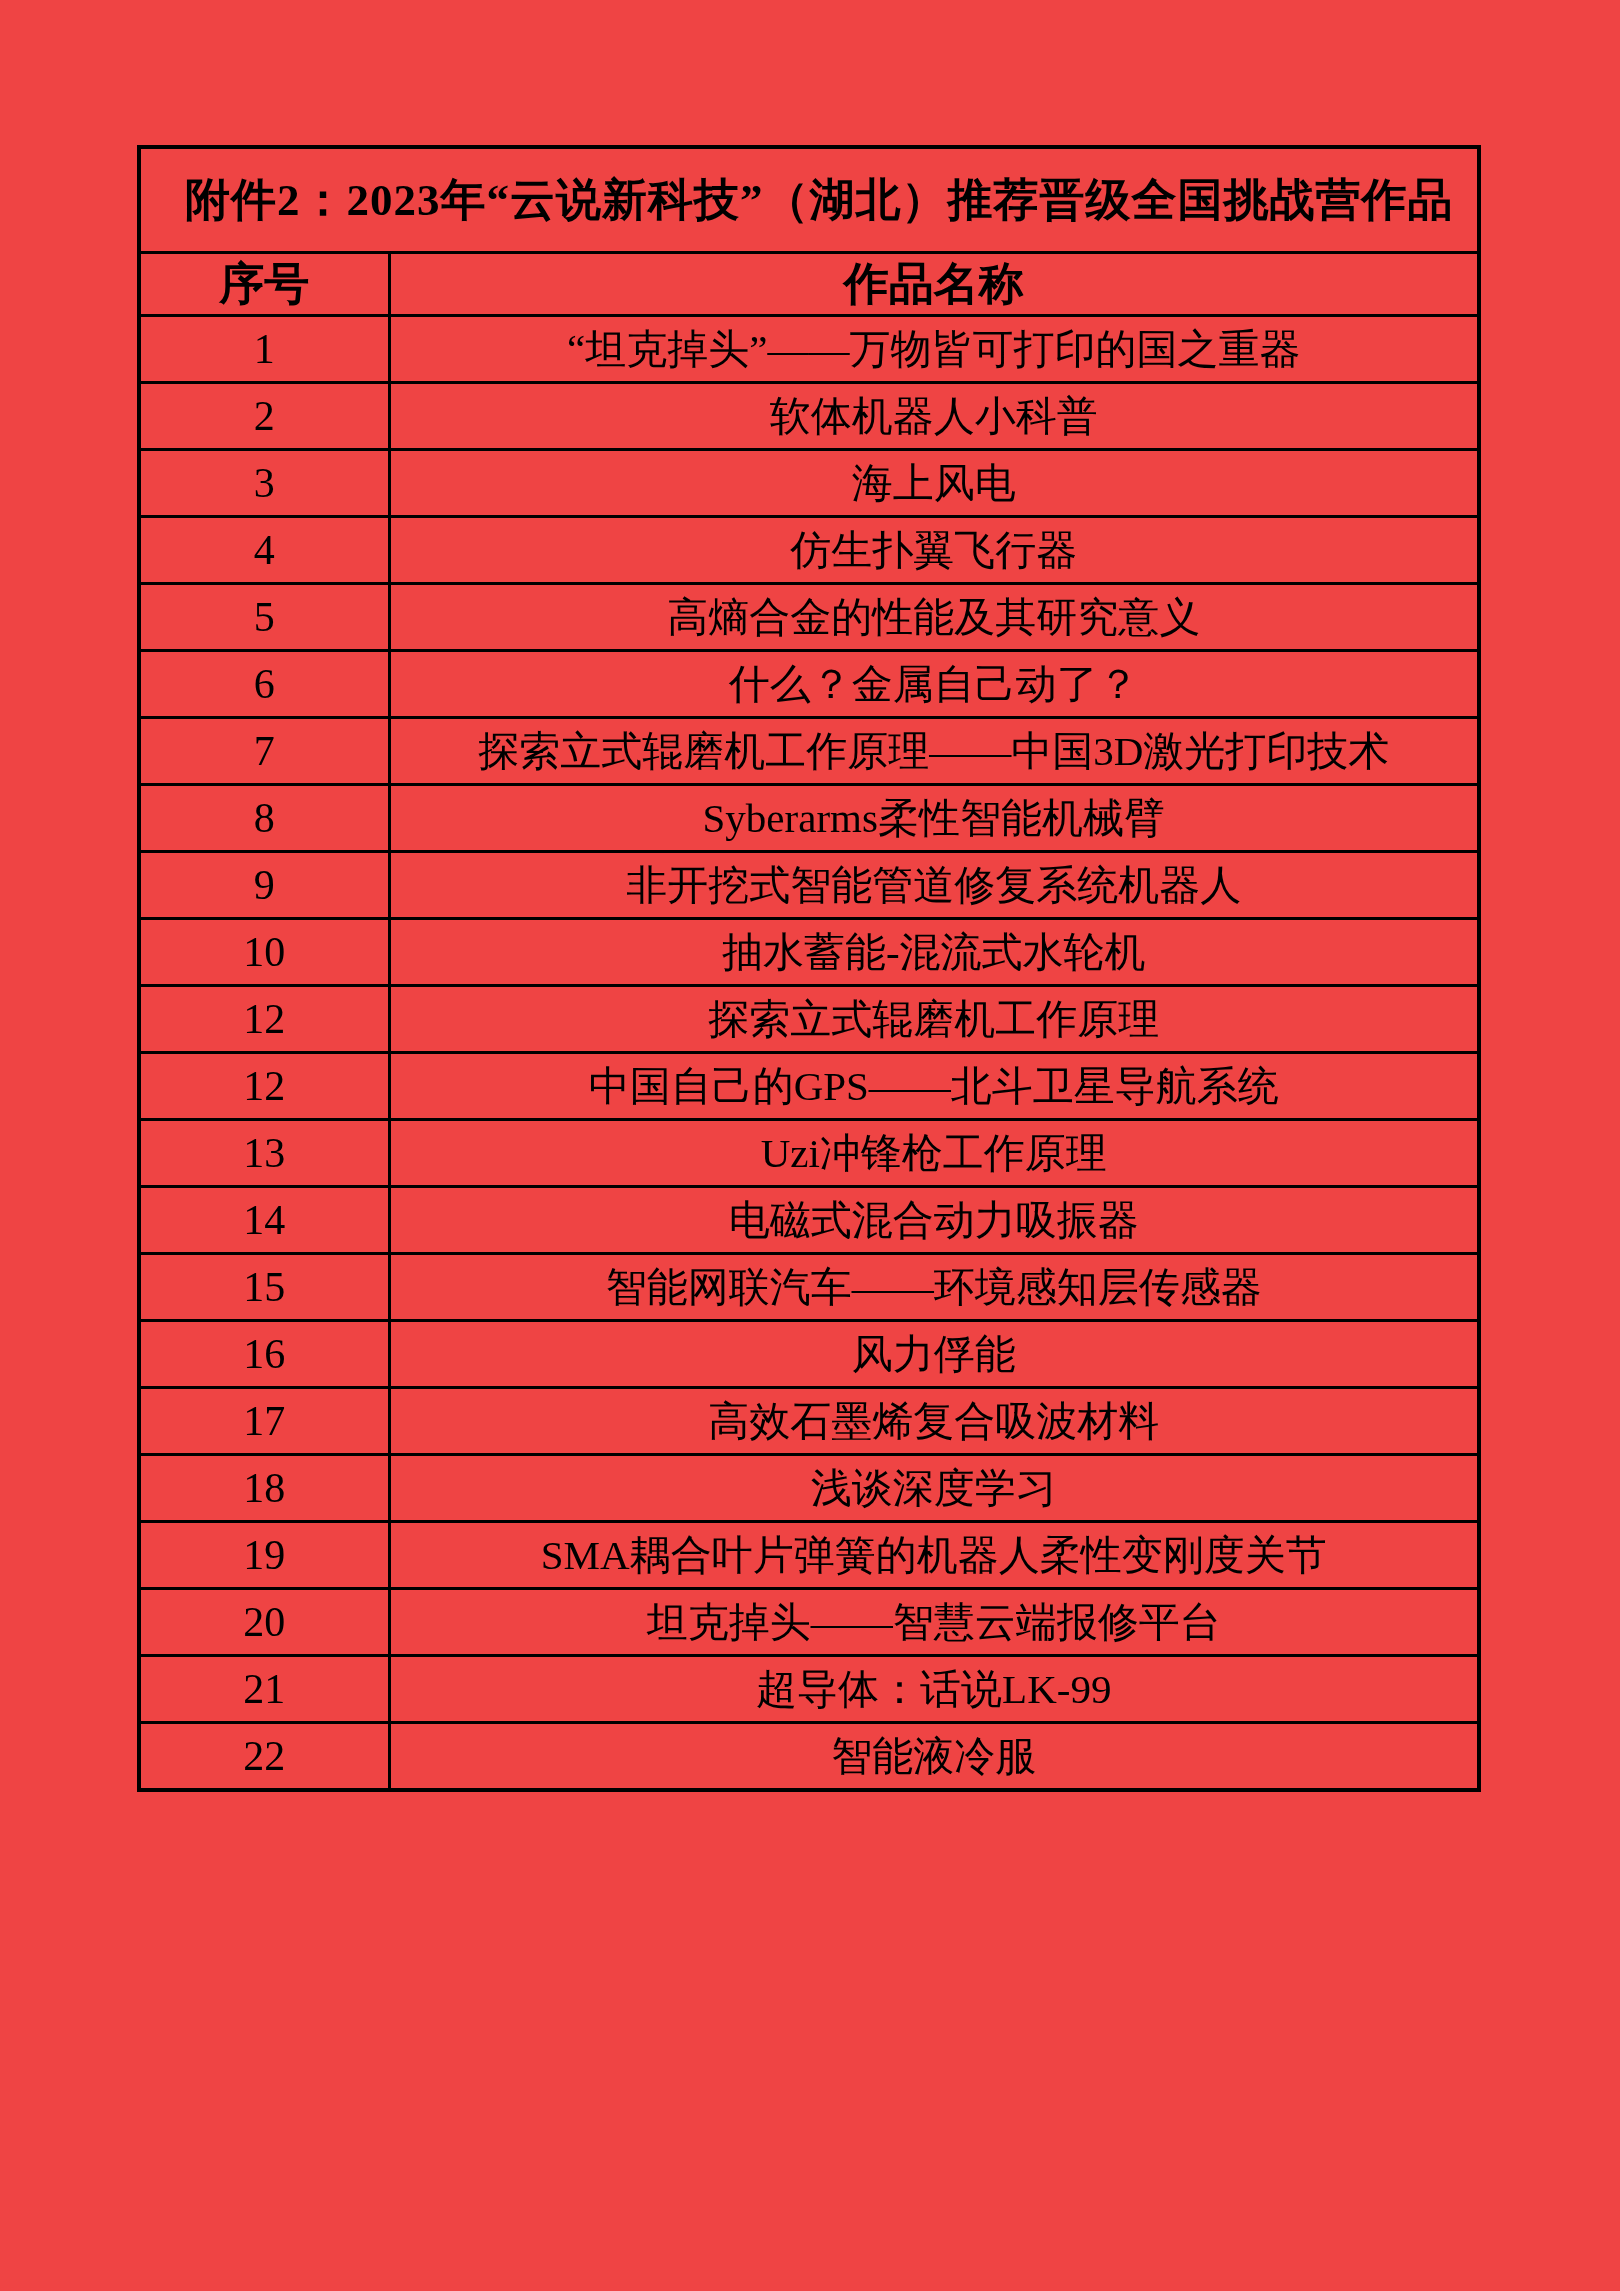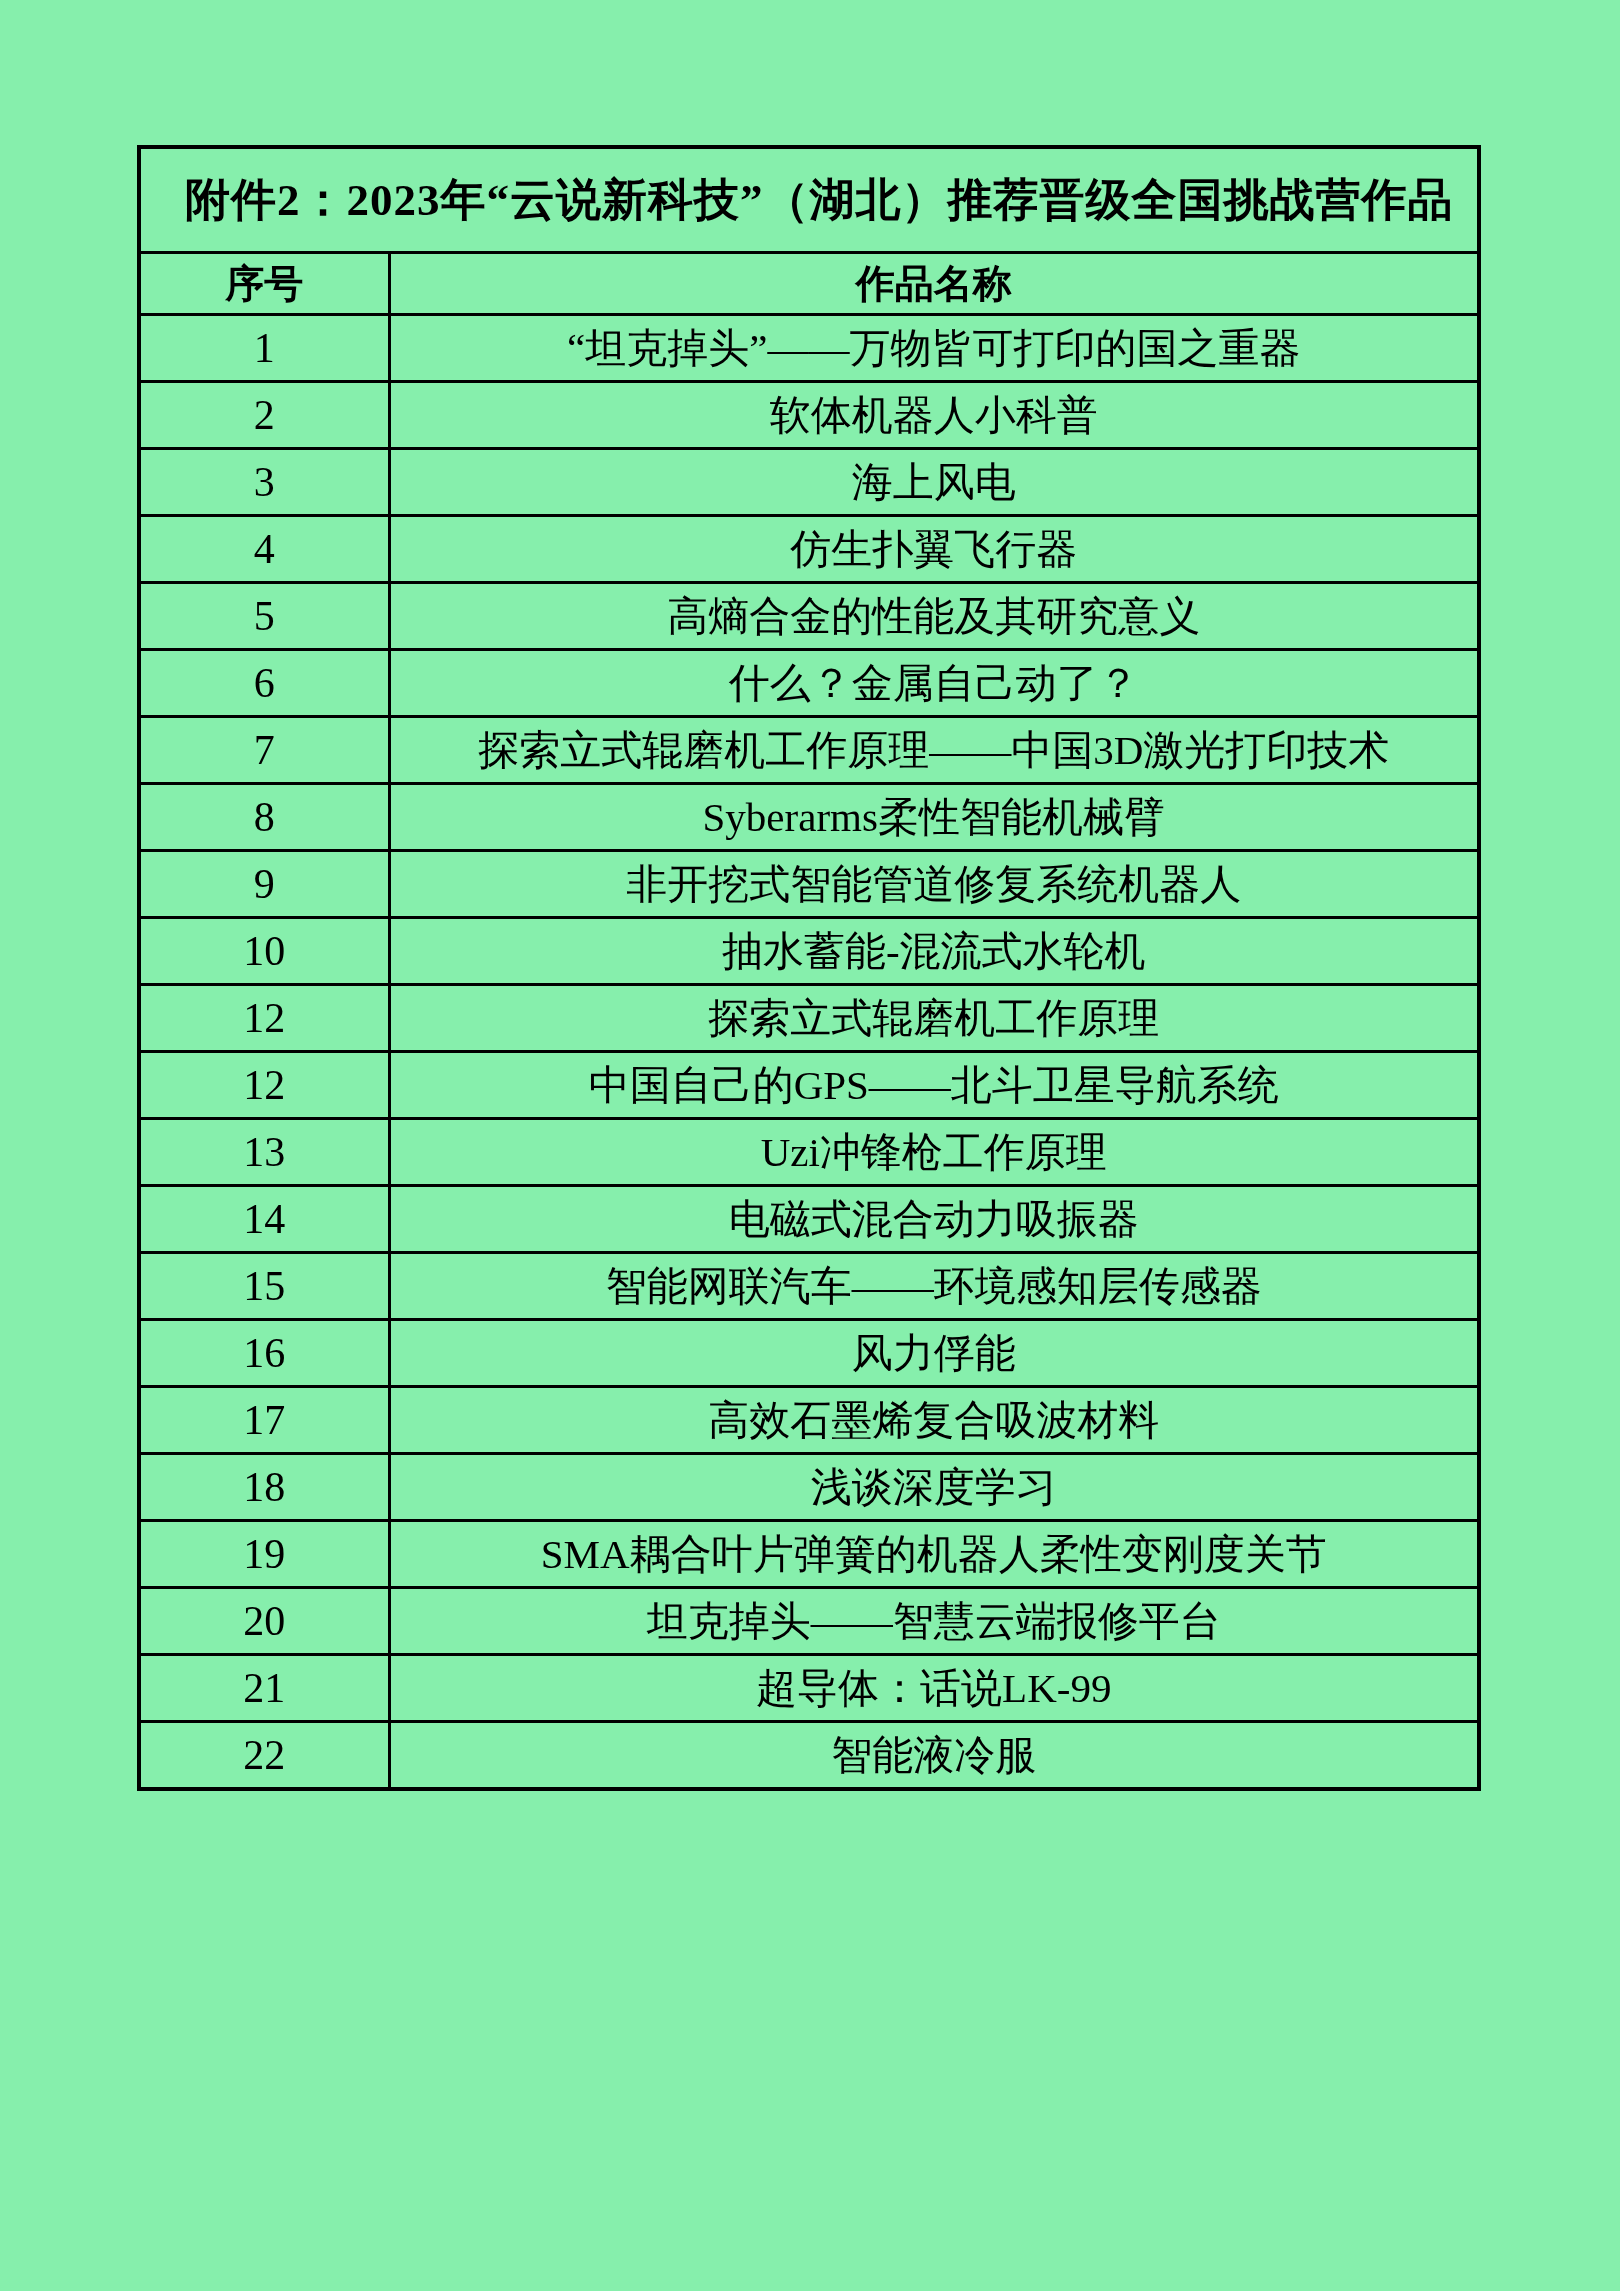--- a/index.html
+++ b/index.html
@@ -4,21 +4,21 @@
 <style>
   html, body {
     margin: 0;
     padding: 0;
     background: #ffffff;
   }
   .page {
     position: relative;
     width: 1620px;
     height: 2292px;
-    background: #86efac;
+    background: #ef4444;
     font-family: "Liberation Serif", "DejaVu Serif", serif;
     color: #000000;
     overflow: hidden;
   }
   table.doc-table {
     position: absolute;
     left: 137px;
     top: 145px;
     width: 1340px;
     border-collapse: collapse;
@@ -38,21 +38,21 @@
     height: 102px;
     font-size: 45px;
     font-weight: bold;
     text-align: left;
     vertical-align: middle;
     padding-left: 44px;
     letter-spacing: 1px;
   }
   tr.header-row td {
     height: 59px;
-    font-size: 39px;
+    font-size: 45px;
     font-weight: bold;
     text-align: center;
     vertical-align: middle;
   }
   tr.data-row td {
     height: 64px;
     font-size: 41px;
     font-weight: normal;
     text-align: center;
     vertical-align: middle;

